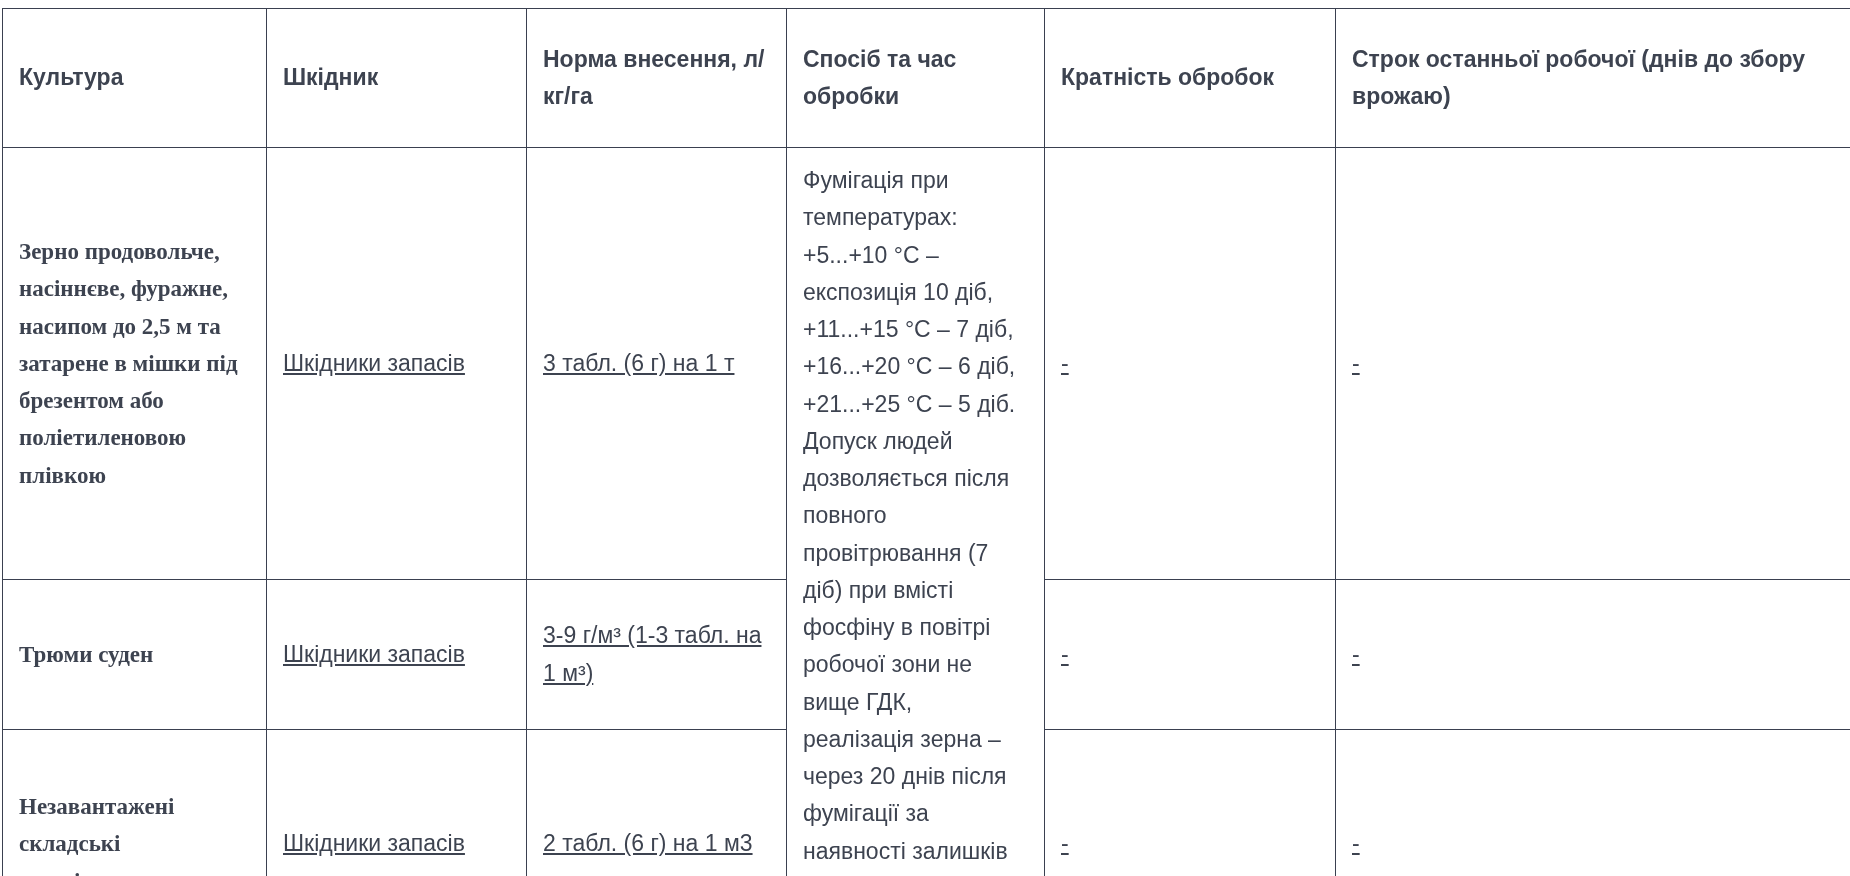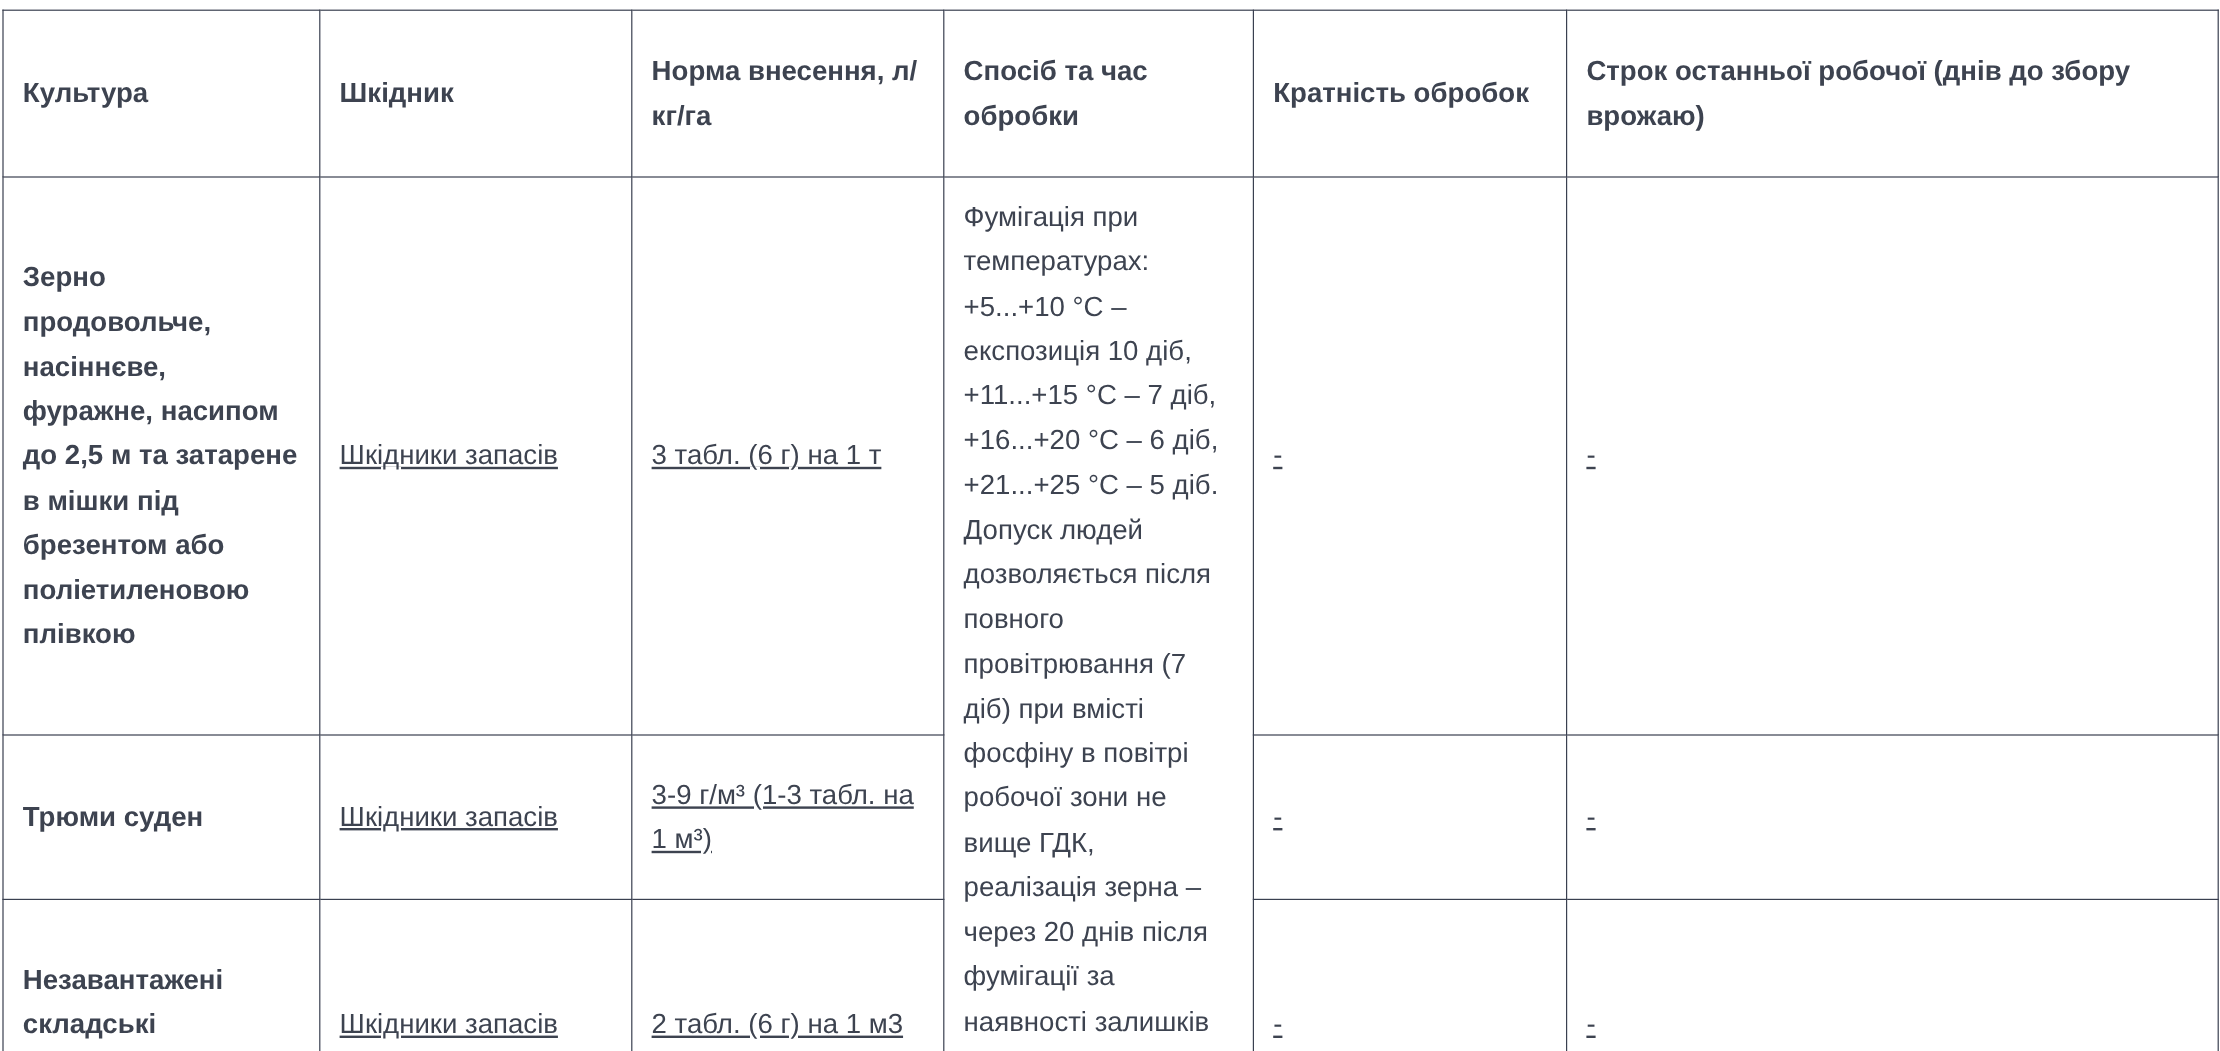--- a/index.html
+++ b/index.html
@@ -40,35 +40,36 @@
     word-wrap: break-word;
     overflow-wrap: break-word;
     hyphens: none;
   }
   table.pesticide-table th {
     font-weight: 700;
     vertical-align: middle;
   }
   td.cell-bold {
     font-weight: 700;
+    font-family: Liberation Serif, serif;
   }
   td.cell-regular {
     font-weight: 400;
     text-decoration: underline;
   }
   td.method-cell {
     vertical-align: top;
     padding-top: 16px;
     font-weight: 400;
   }
   th.col-culture  { width: 264px; }
   th.col-pest     { width: 260px; margin-left: 16px; }
   th.col-rate     { width: 260px; }
   th.col-method   { width: 258px; }
-  th.col-freq     { width: 261px; }
+  th.col-freq     { width: 291px; }
   th.col-term     { width: 543px; }
   .hdr-row th { height: 139px; }
   .row-1 td { height: 309px; }
   .row-2 td { height: 107px; }
   .row-3 td { height: 164px; }
   .dash { font-weight: 400; }
 </style>
 </head>
 <body>
 

